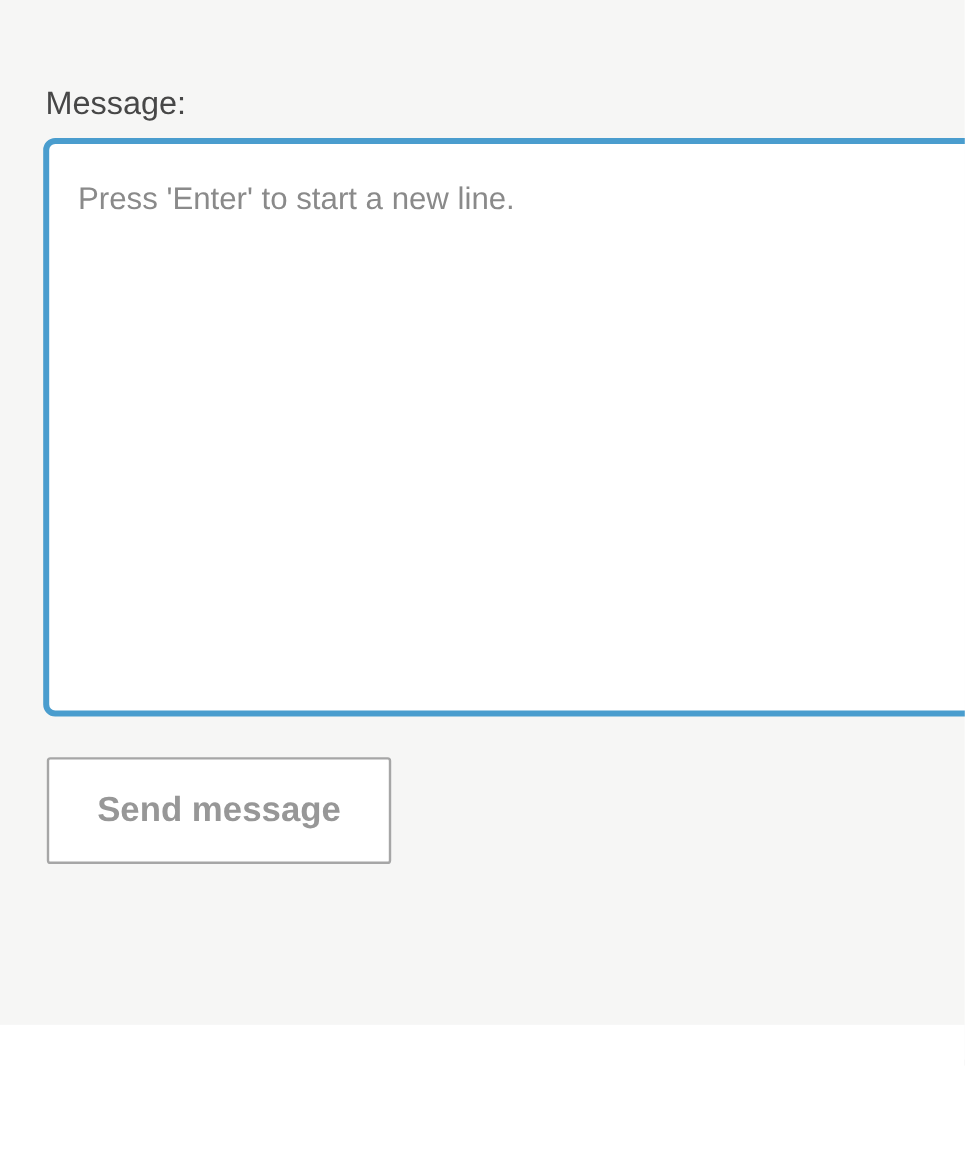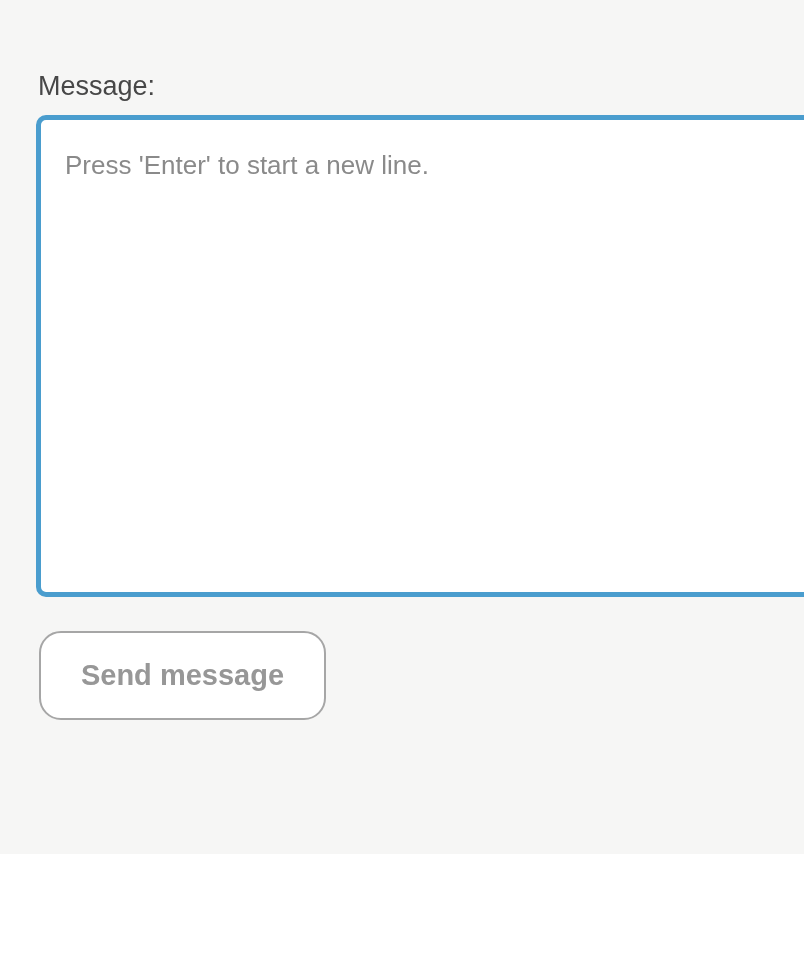--- a/index.html
+++ b/index.html
@@ -69,21 +69,21 @@
     opacity: 1;
   }
   .send-button {
     position: absolute;
     left: 39px;
     top: 631px;
     width: 287px;
     height: 89px;
     background: var(--button-background);
     border: 2px solid var(--button-border);
-    border-radius: 22px;
+    border-radius: 3px;
     font-family: "Liberation Sans", "DejaVu Sans", sans-serif;
     font-size: 29px;
     font-weight: 700;
     color: var(--button-text);
     text-align: center;
     cursor: pointer;
   }
   .page-below {
     position: absolute;
     top: 854px;

